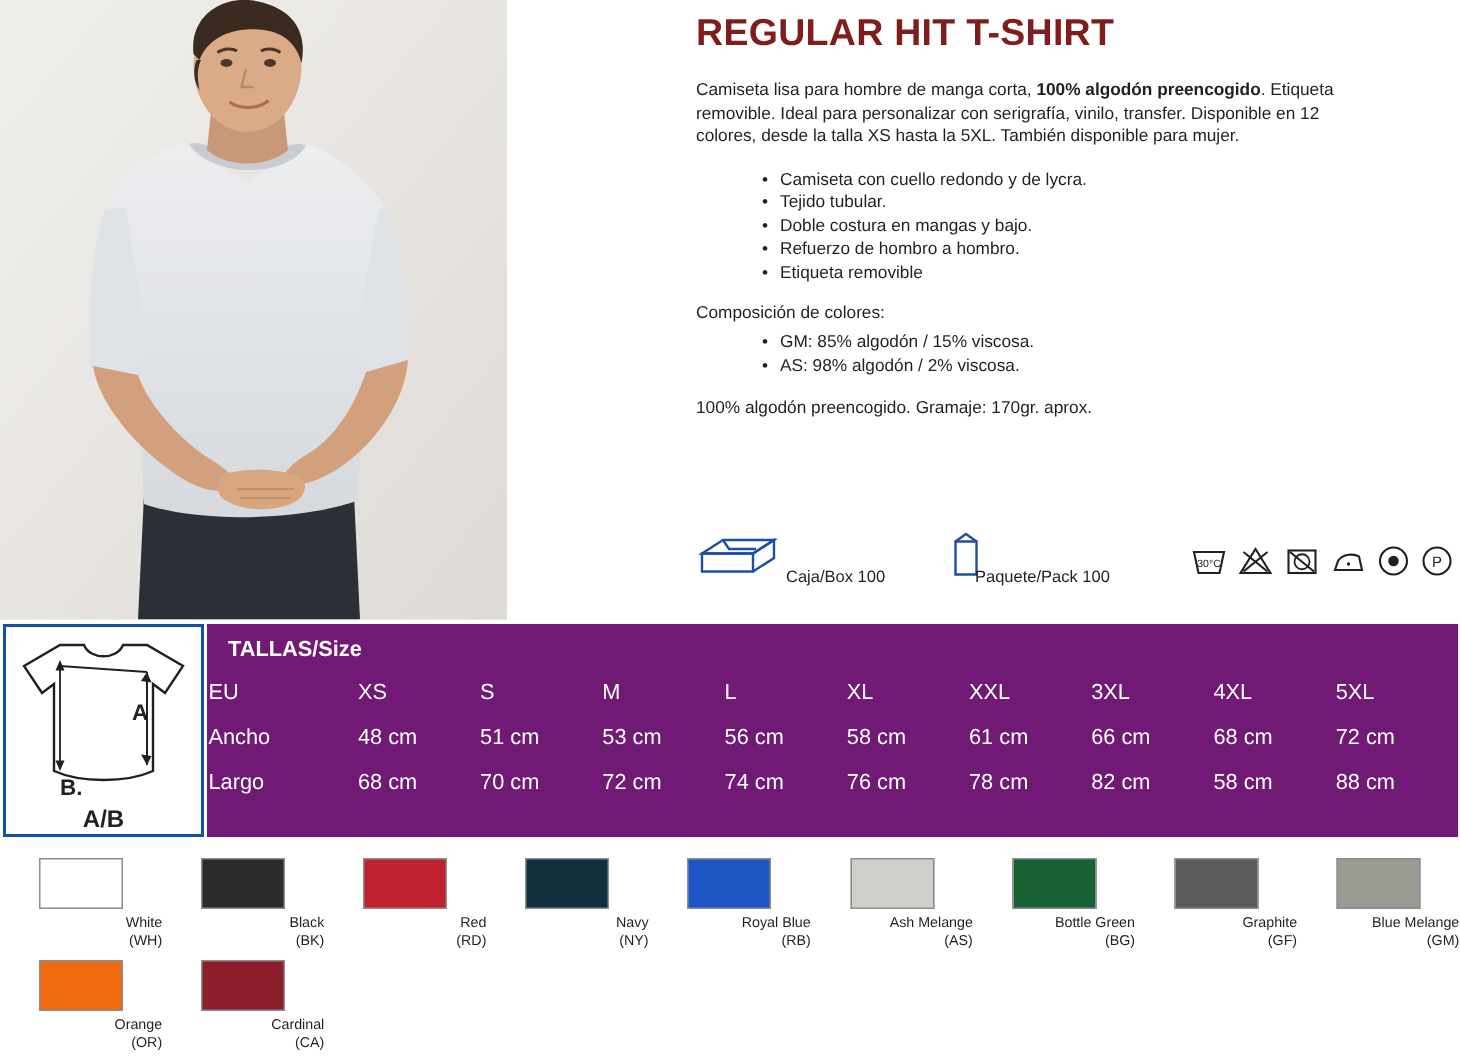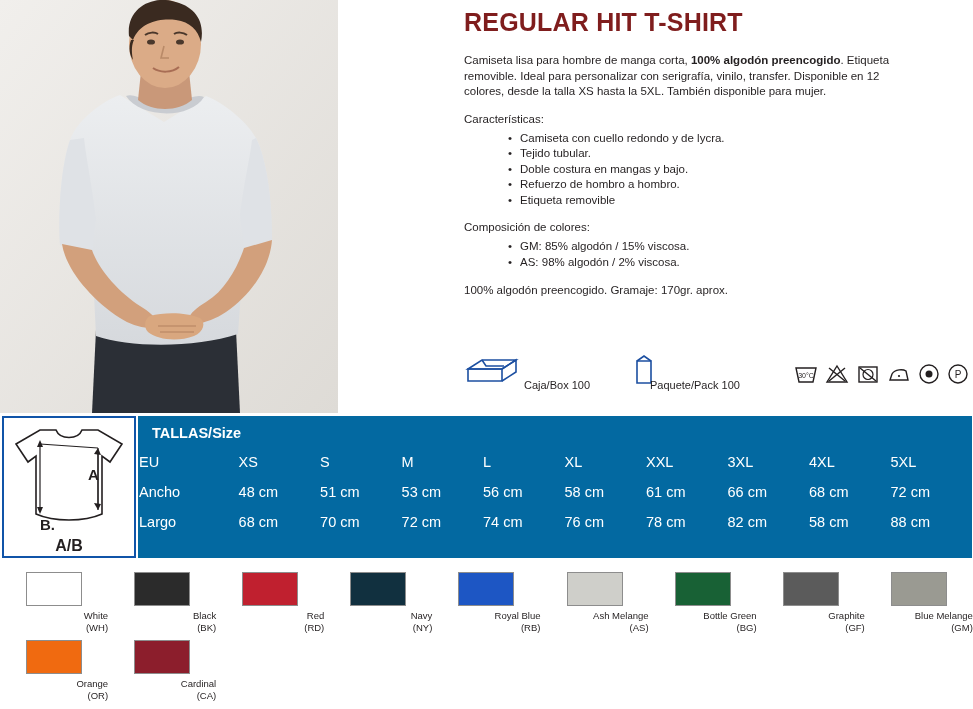--- a/index.html
+++ b/index.html
@@ -89,21 +89,21 @@
   }
   .size-diagram {
     position: absolute; left: 2px; top: 3px;
     width: 134px; height: 142px;
     border: 2px solid #1054a8;
     background: #fff;
   }
   .size-table {
     position: absolute; left: 138px; top: 3px;
     width: 834px; height: 142px;
-    background: #0369a1;
+    background: #701a75;
     color: #ffffff;
   }
   .size-table .tt {
     font-size: 14.5px;
     font-weight: bold;
     padding: 9px 0 0 14px;
   }
   table.sizes {
     width: 100%;
     border-collapse: collapse;
@@ -192,21 +192,20 @@
         <path d="M150 316 C164 312 186 312 200 318 C206 322 204 332 194 336 C178 342 158 340 148 332 C143 327 145 318 150 316 Z" fill="#d9a77f"></path>
         <path d="M158 326 L196 326 M160 332 L194 332" stroke="#c08f6b" stroke-width="1.4"></path>
       </svg>
     </div>
 
     <div class="info">
       <div class="title">REGULAR HIT T-SHIRT</div>
 
       <p class="para"><span>Camiseta lisa para hombre de manga corta, </span><b>100% algodón preencogido</b><span>. Etiqueta removible. Ideal para personalizar con serigrafía, vinilo, transfer. Disponible en 12 colores, desde la talla XS hasta la 5XL. También disponible para mujer.</span></p>
 
-      <p class="feat-head">Características:</p>
       <ul class="feats">
         <li>Camiseta con cuello redondo y de lycra.</li>
         <li>Tejido tubular.</li>
         <li>Doble costura en mangas y bajo.</li>
         <li>Refuerzo de hombro a hombro.</li>
         <li>Etiqueta removible</li>
       </ul>
 
       <p class="feat-head">Composición de colores:</p>
       <ul class="feats">

